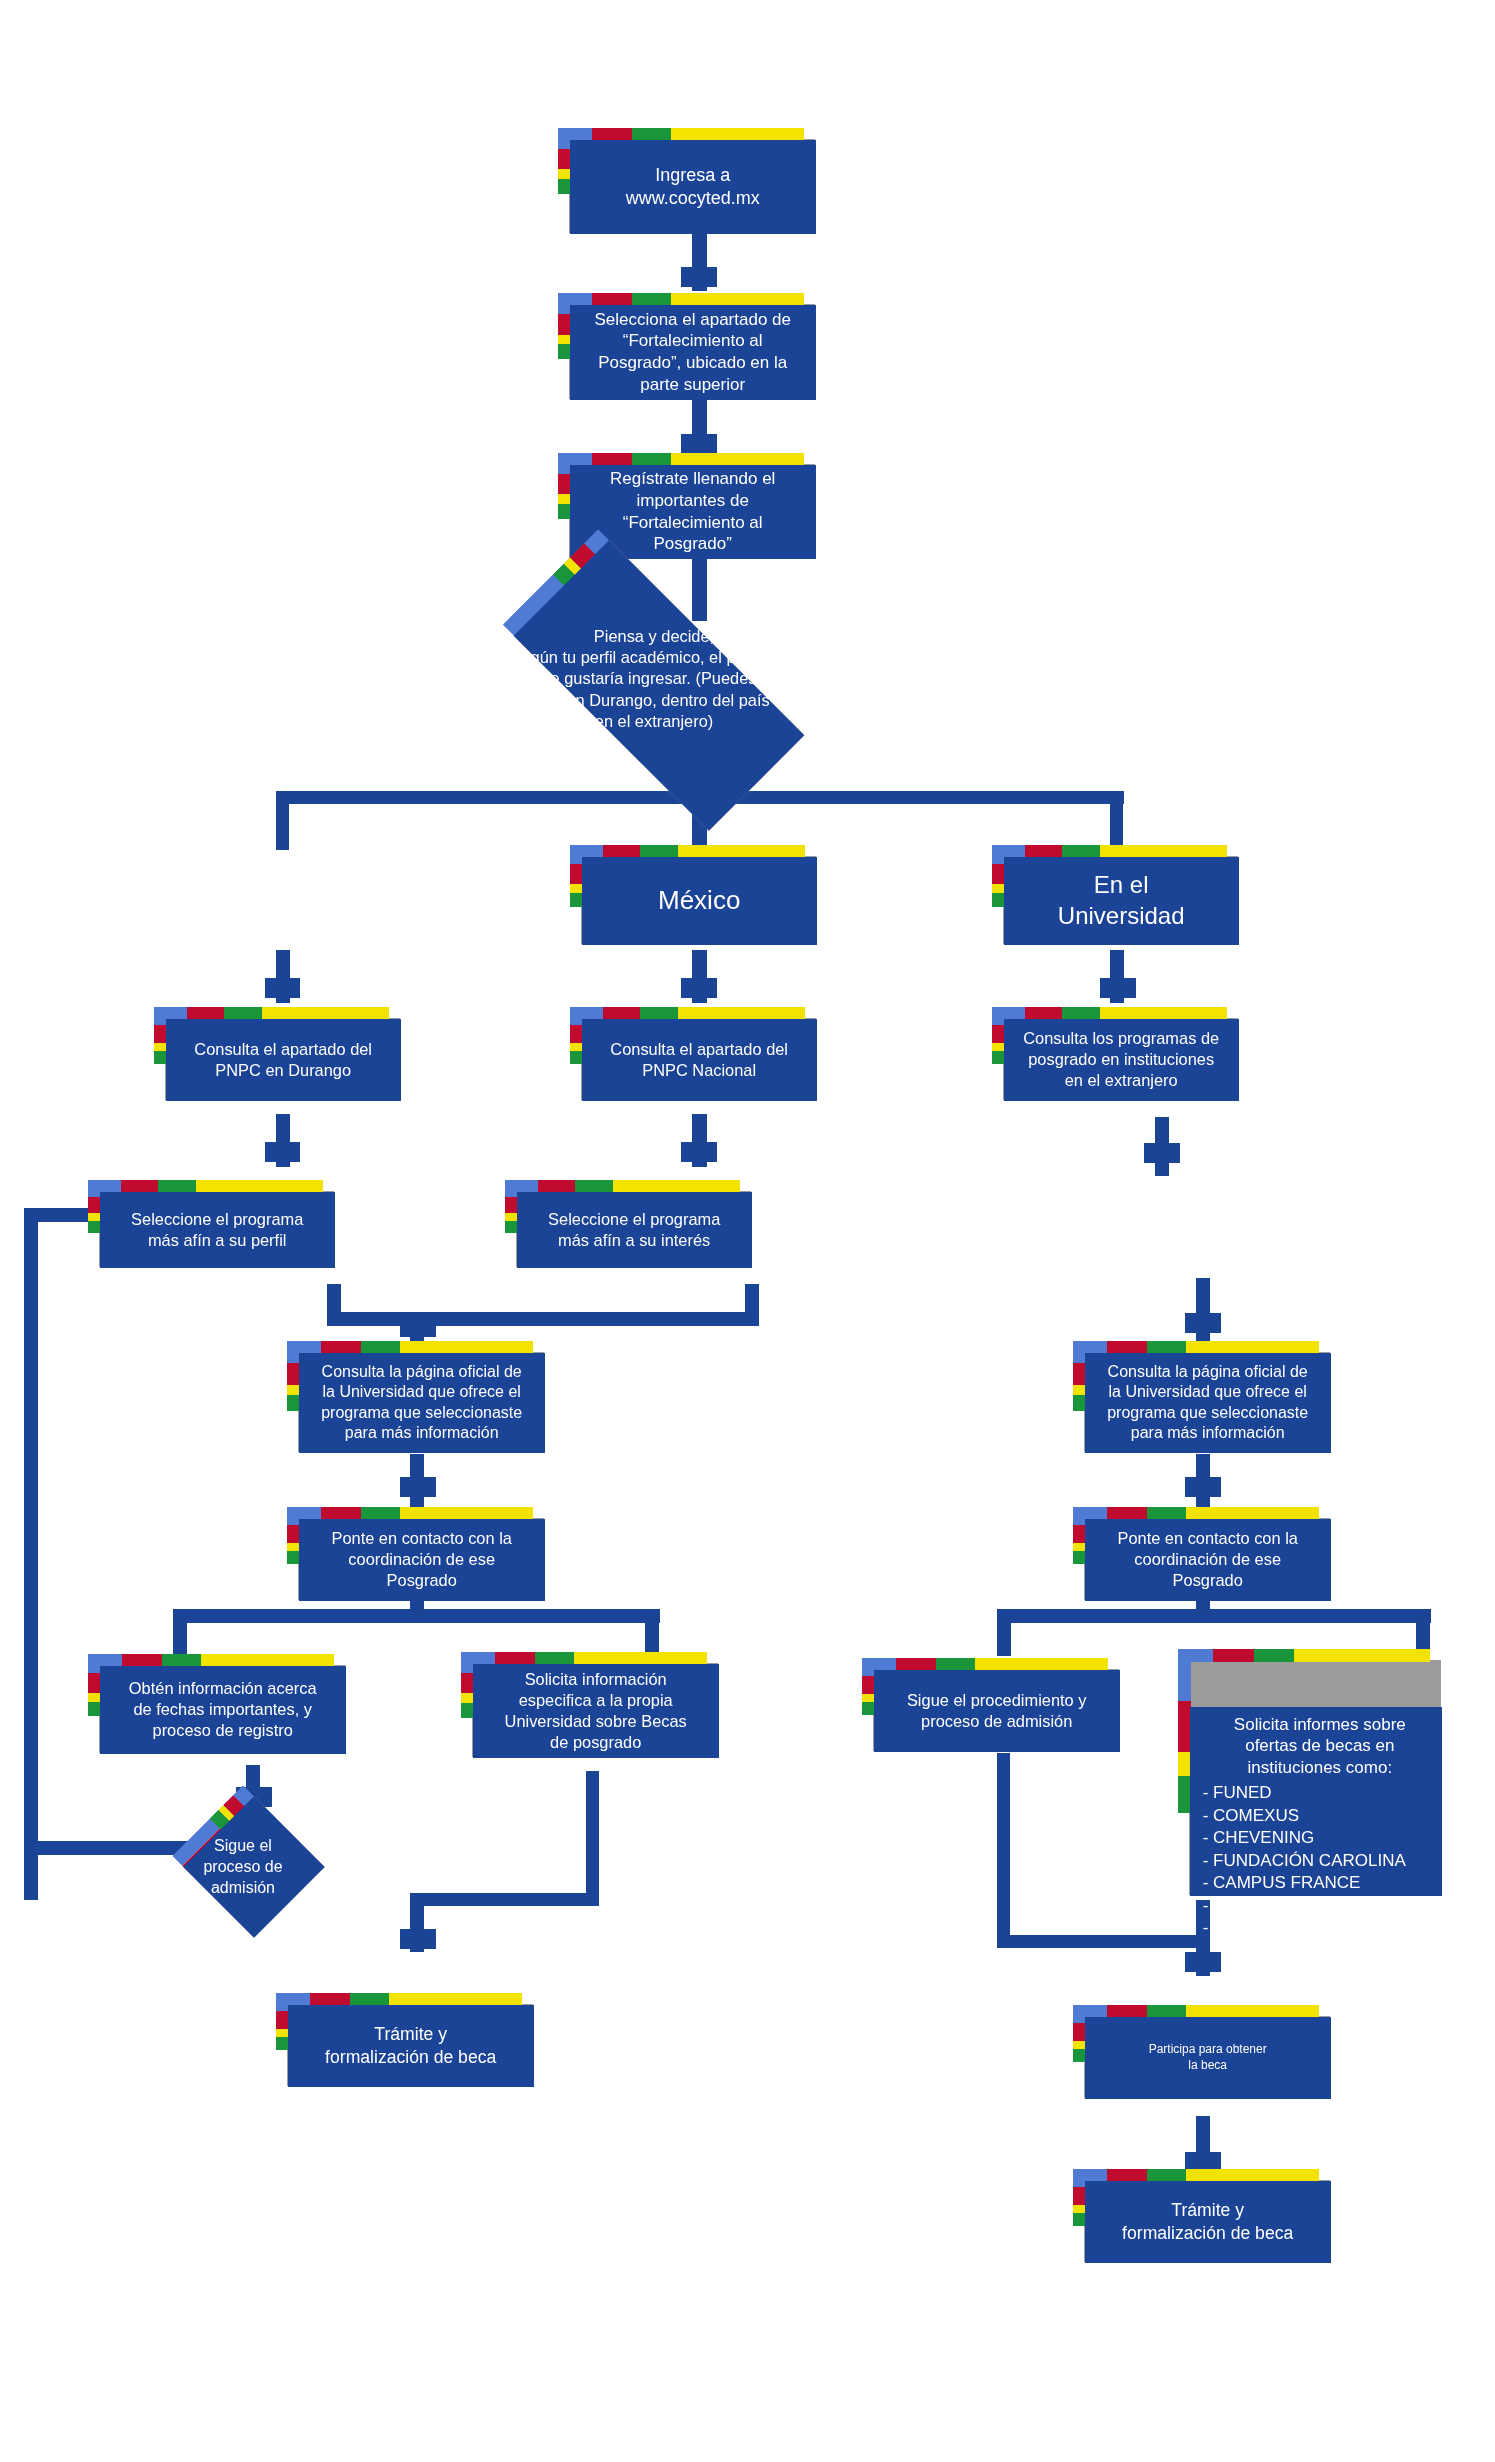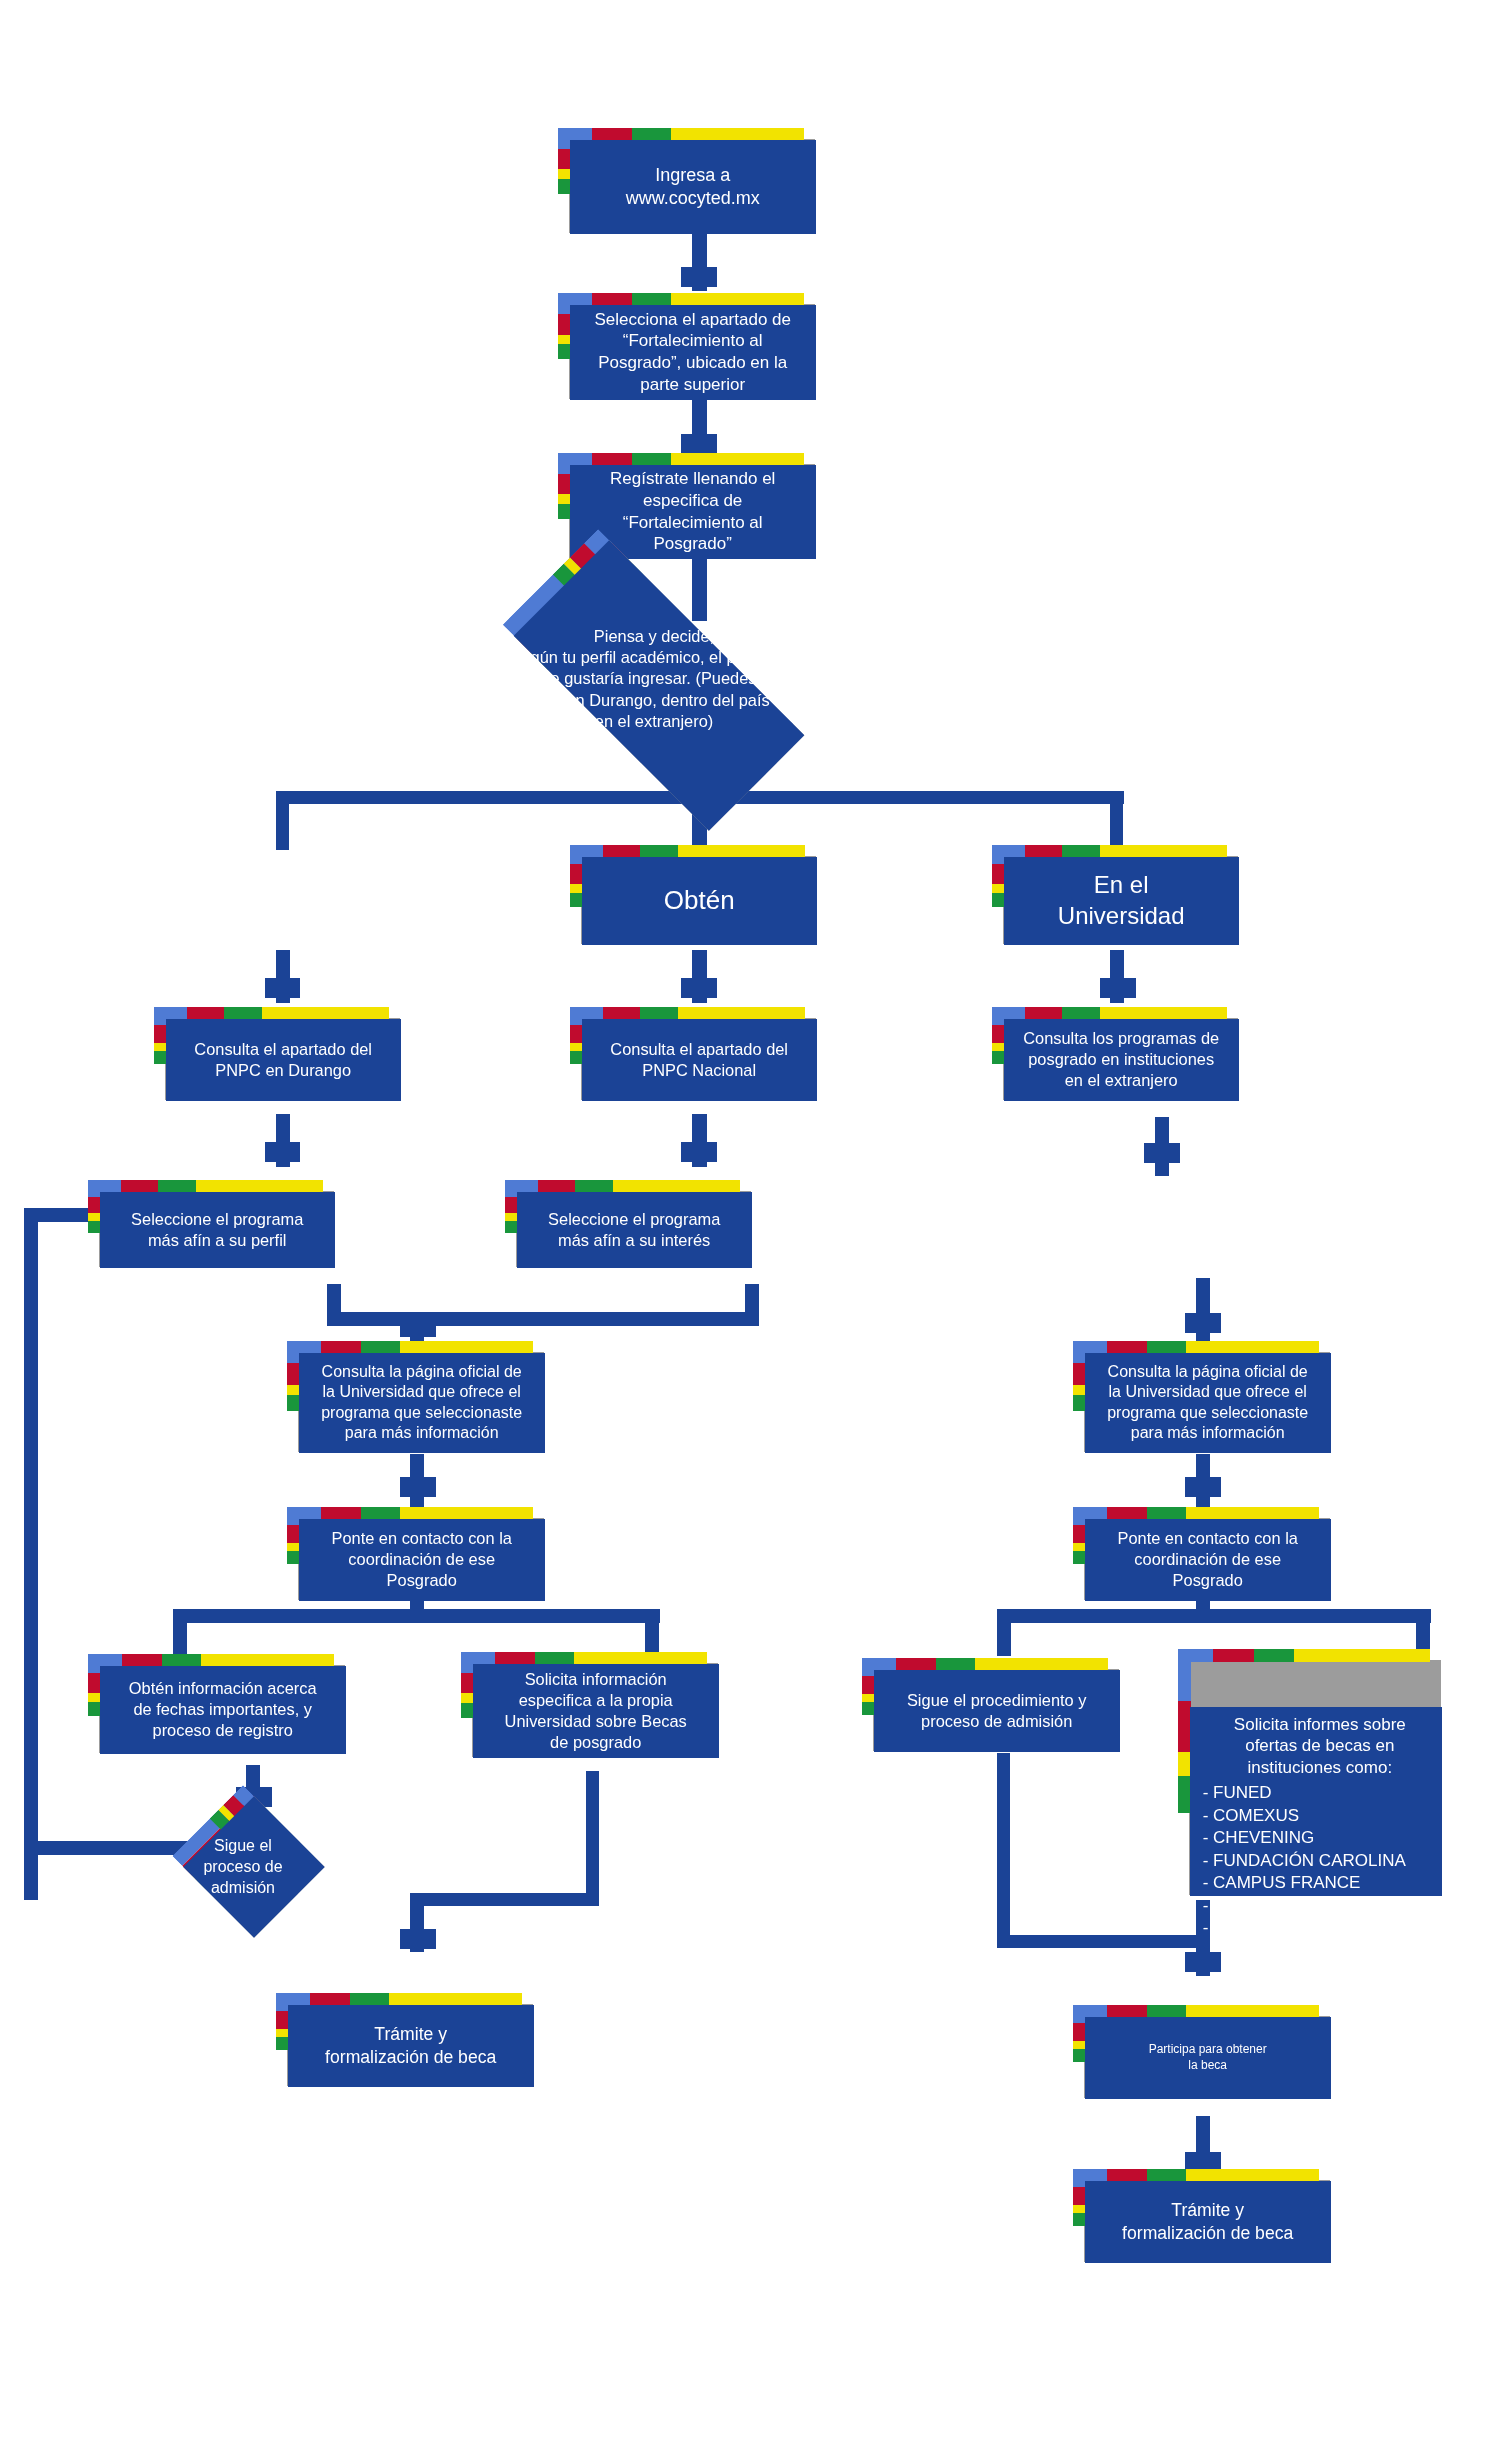--- a/index.html
+++ b/index.html
@@ -224,21 +224,21 @@
       <div class="s-left">
           <i class="c1"></i>
           <i class="c2"></i>
           <i class="c3"></i>
           <i class="c4"></i>
           <i class="c5"></i>
         </div>
     </div>
     <div class="body">
       <span class="txt">Regístrate llenando el
-especifica de
+importantes de
 “Fortalecimiento al
 Posgrado”</span>
     </div>
   </div>
 
   <div class="dia" style="left:510px;top:607px;width:276px;height:135px;">
     <div class="dshadow"></div>
     <div class="dstripe">
       <div class="st" style="left:0;top:0;width:20px;height:100%;background:#4F7BD4;"></div>
       <div class="st" style="left:20px;top:0;width:20px;height:100%;background:#C00B2E;"></div>
@@ -269,21 +269,21 @@
         </div>
       <div class="s-left">
           <i class="c1"></i>
           <i class="c2"></i>
           <i class="c3"></i>
           <i class="c4"></i>
           <i class="c5"></i>
         </div>
     </div>
     <div class="body">
-      <span class="txt">Obtén</span>
+      <span class="txt">México</span>
     </div>
   </div>
 
   <div class="node" style="left:992px;top:845px;width:235px;height:88px;font-size:24px;">
     <div class="shadow"></div>
     <div class="stripes">
       <div class="s-top">
           <i class="c1"></i>
           <i class="c2"></i>
           <i class="c3"></i>

